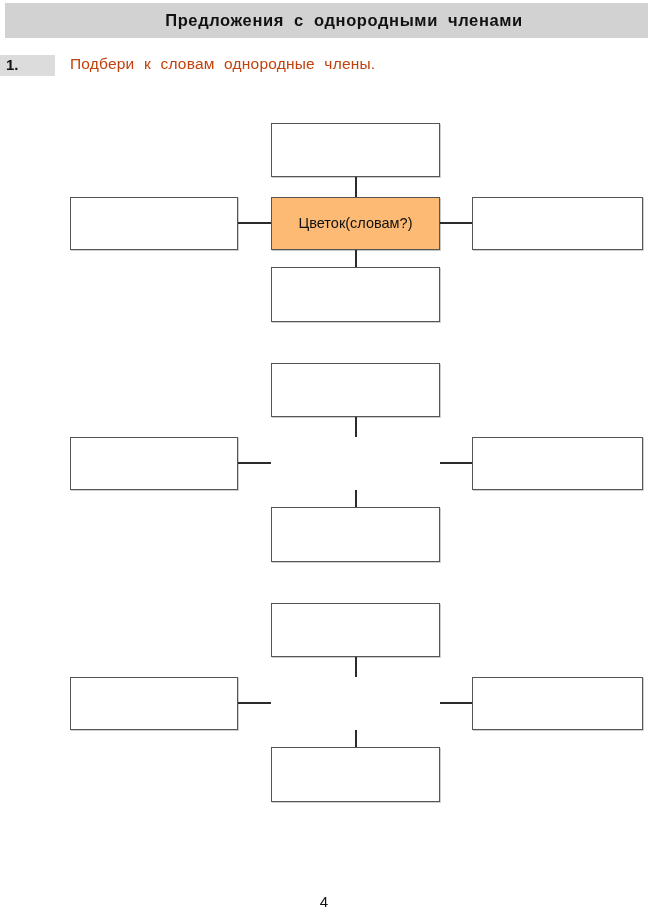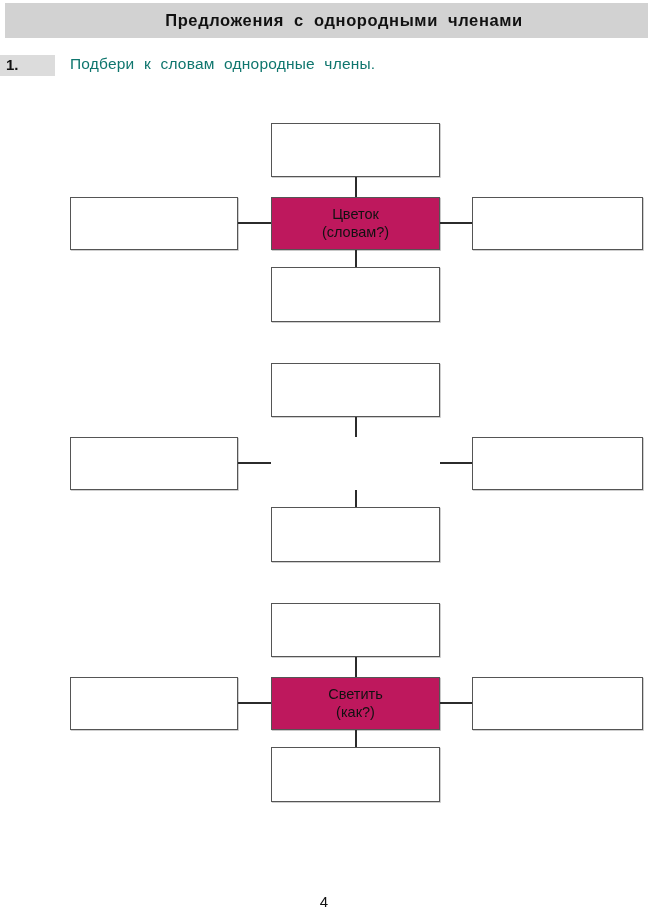--- a/index.html
+++ b/index.html
@@ -62,21 +62,21 @@
     font-weight: bold;
     color: #111111;
   }
   .task-text {
     position: absolute;
     left: 70px;
     top: 0px;
     font-size: 15.5px;
     letter-spacing: 0.2px;
     word-spacing: 5px;
-    color: #0f766e;
+    color: #c2410c;
     white-space: nowrap;
     text-align: right;
   }
 
   
   .diagram-group {
     position: absolute;
     left: 0px;
     width: 648px;
     height: 210px;
@@ -121,26 +121,26 @@
     height: 53px;
   }
 
   
   .center-box {
     position: absolute;
     left: 271px;
     top: 79px;
     width: 169px;
     height: 53px;
-    background: #be185d;
+    background: #fdba74;
     border: 1px solid #555555;
     box-sizing: border-box;
     box-shadow: 0.8px 0.8px 0 0 rgba(120,120,120,0.5);
     display: flex;
-    flex-direction: column;
+    flex-direction: row;
     align-items: center;
     justify-content: center;
     line-height: 1.22;
   }
   .center-line {
     font-size: 14.5px;
     color: #111111;
     white-space: nowrap;
     word-spacing: 3px;
   }
@@ -233,24 +233,20 @@
   <div class="blank-box box-bottom"></div>
 </div>
 
 <div class="diagram-group group-3">
   <div class="blank-box box-top"></div>
   <div class="connector-v connector-v-top"></div>
 
   <div class="blank-box box-left"></div>
   <div class="connector-h connector-h-left"></div>
 
-  <div class="center-box">
-    <div class="center-line">Светить</div>
-    <div class="center-line">(как?)</div>
-  </div>
 
   <div class="connector-h connector-h-right"></div>
   <div class="blank-box box-right"></div>
 
   <div class="connector-v connector-v-bottom"></div>
   <div class="blank-box box-bottom"></div>
 </div>
 
 <div class="page-number">4</div>
 

